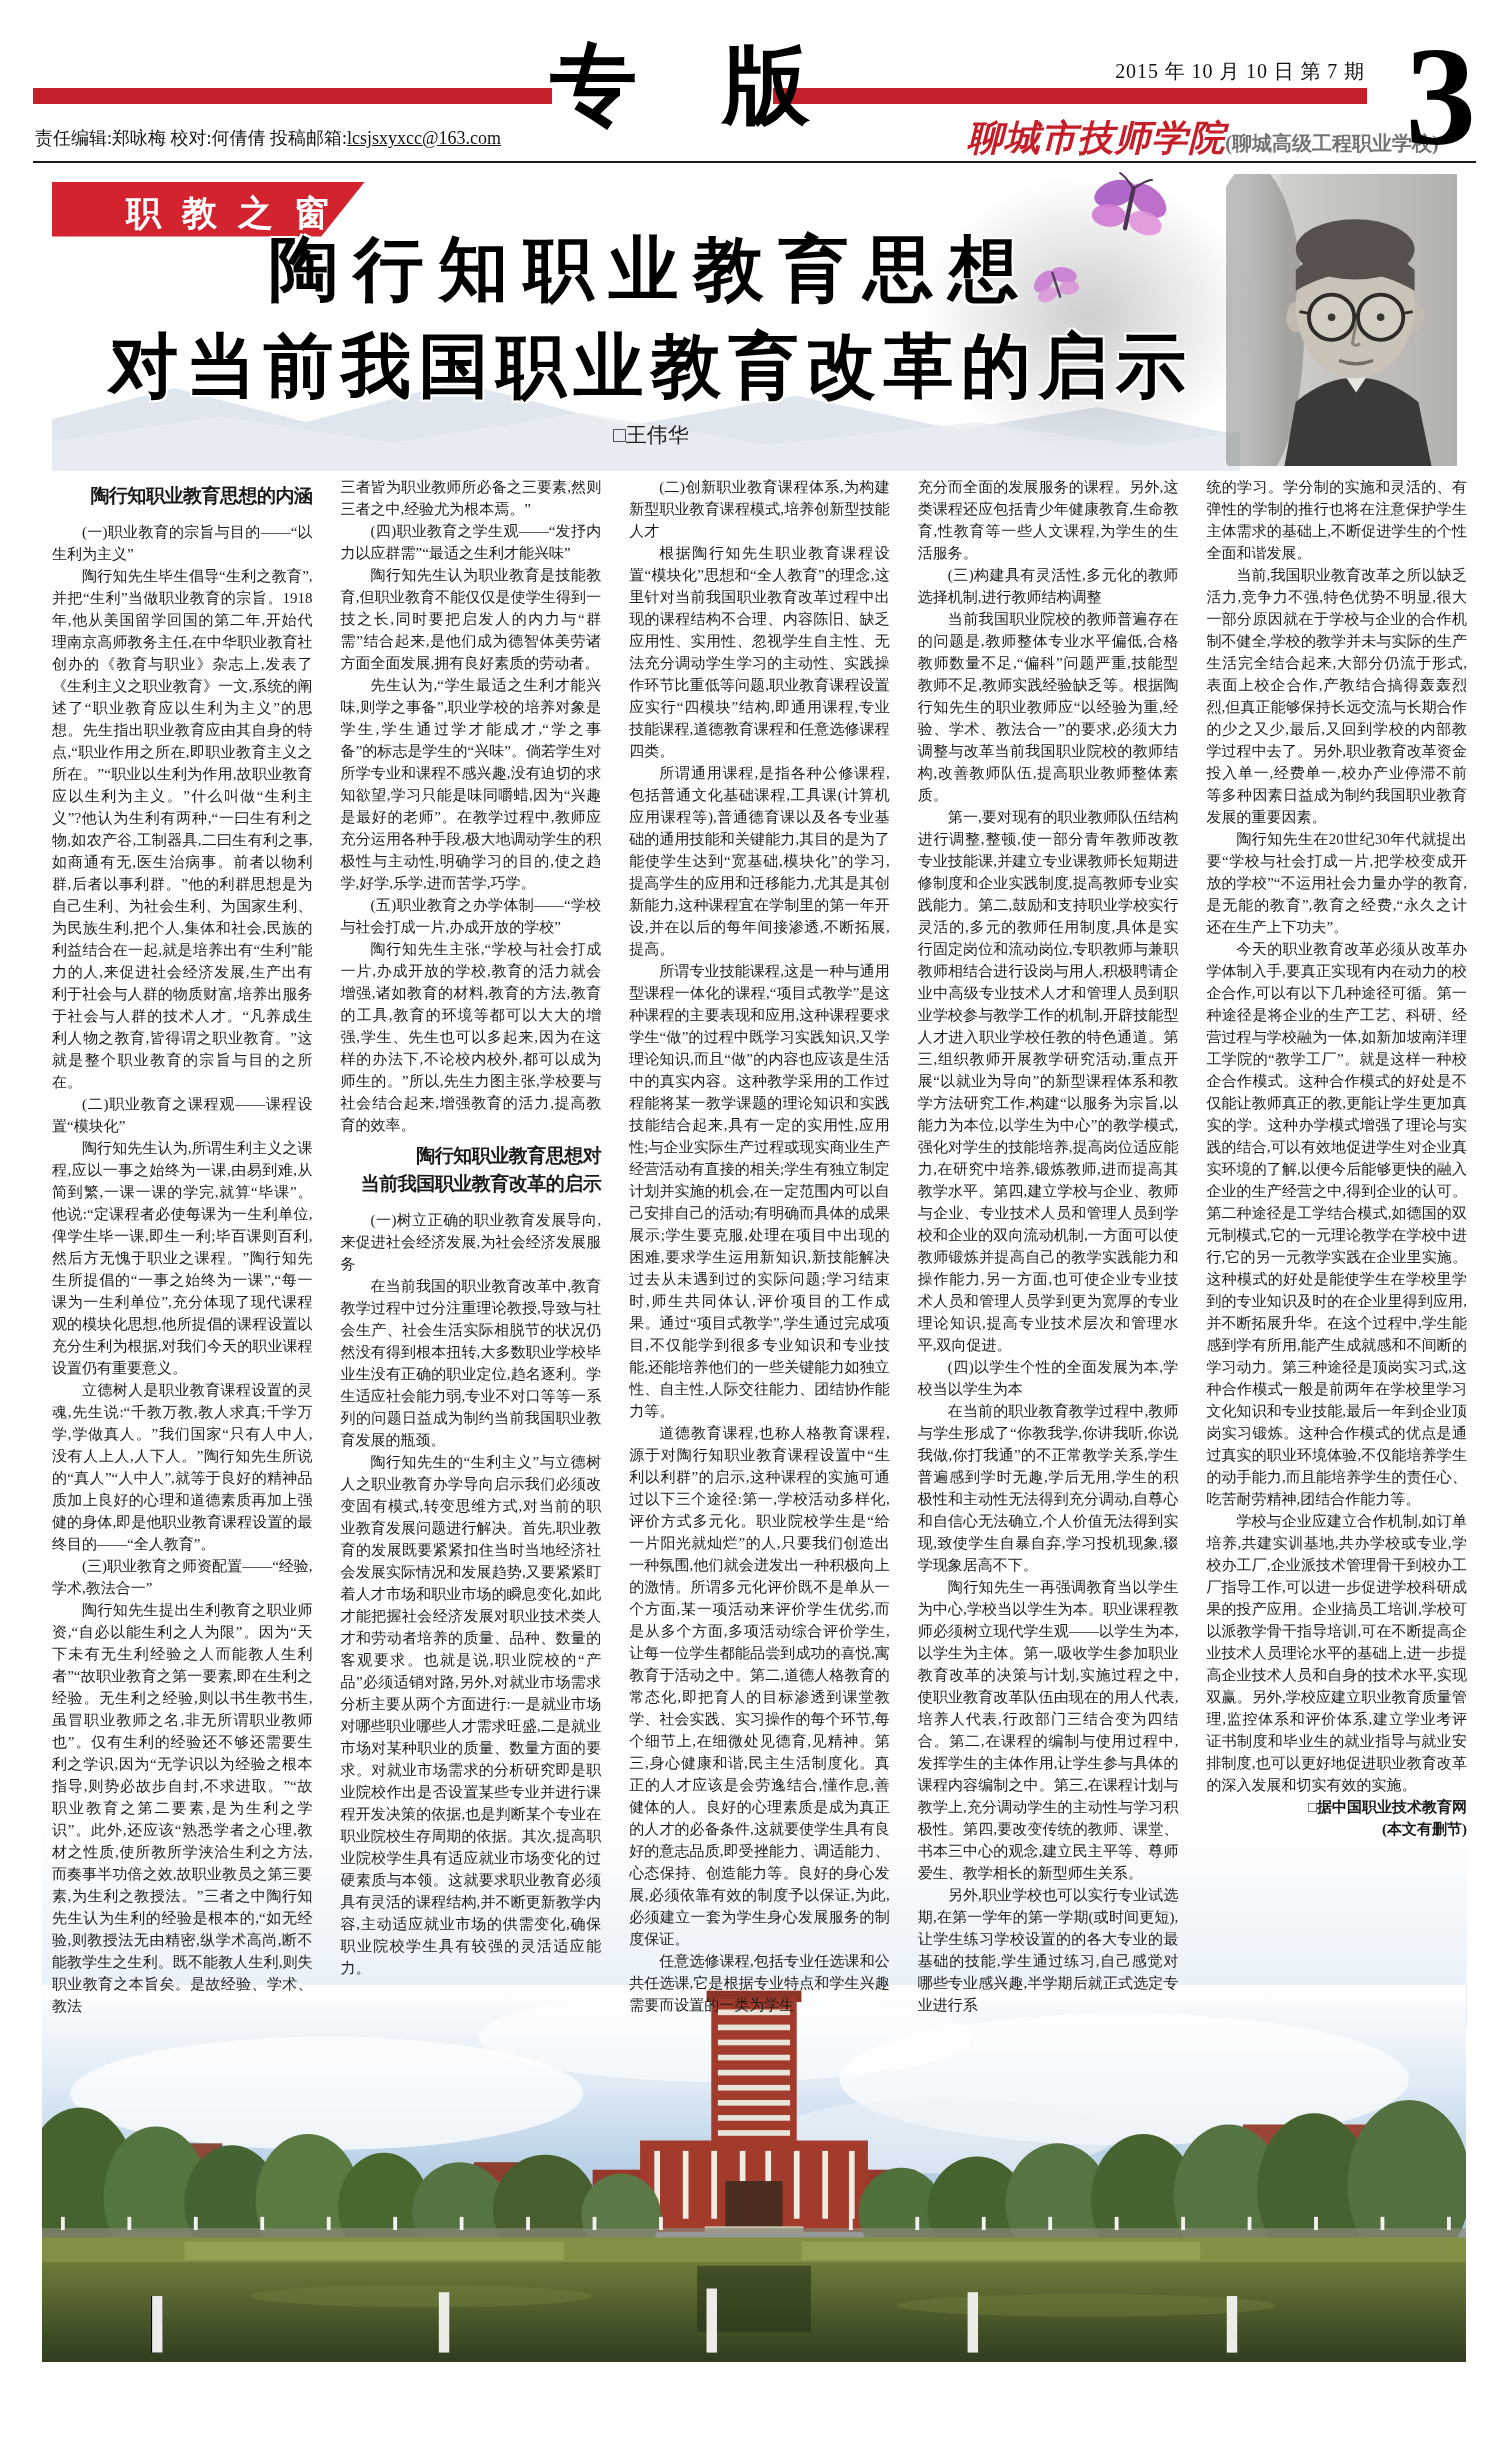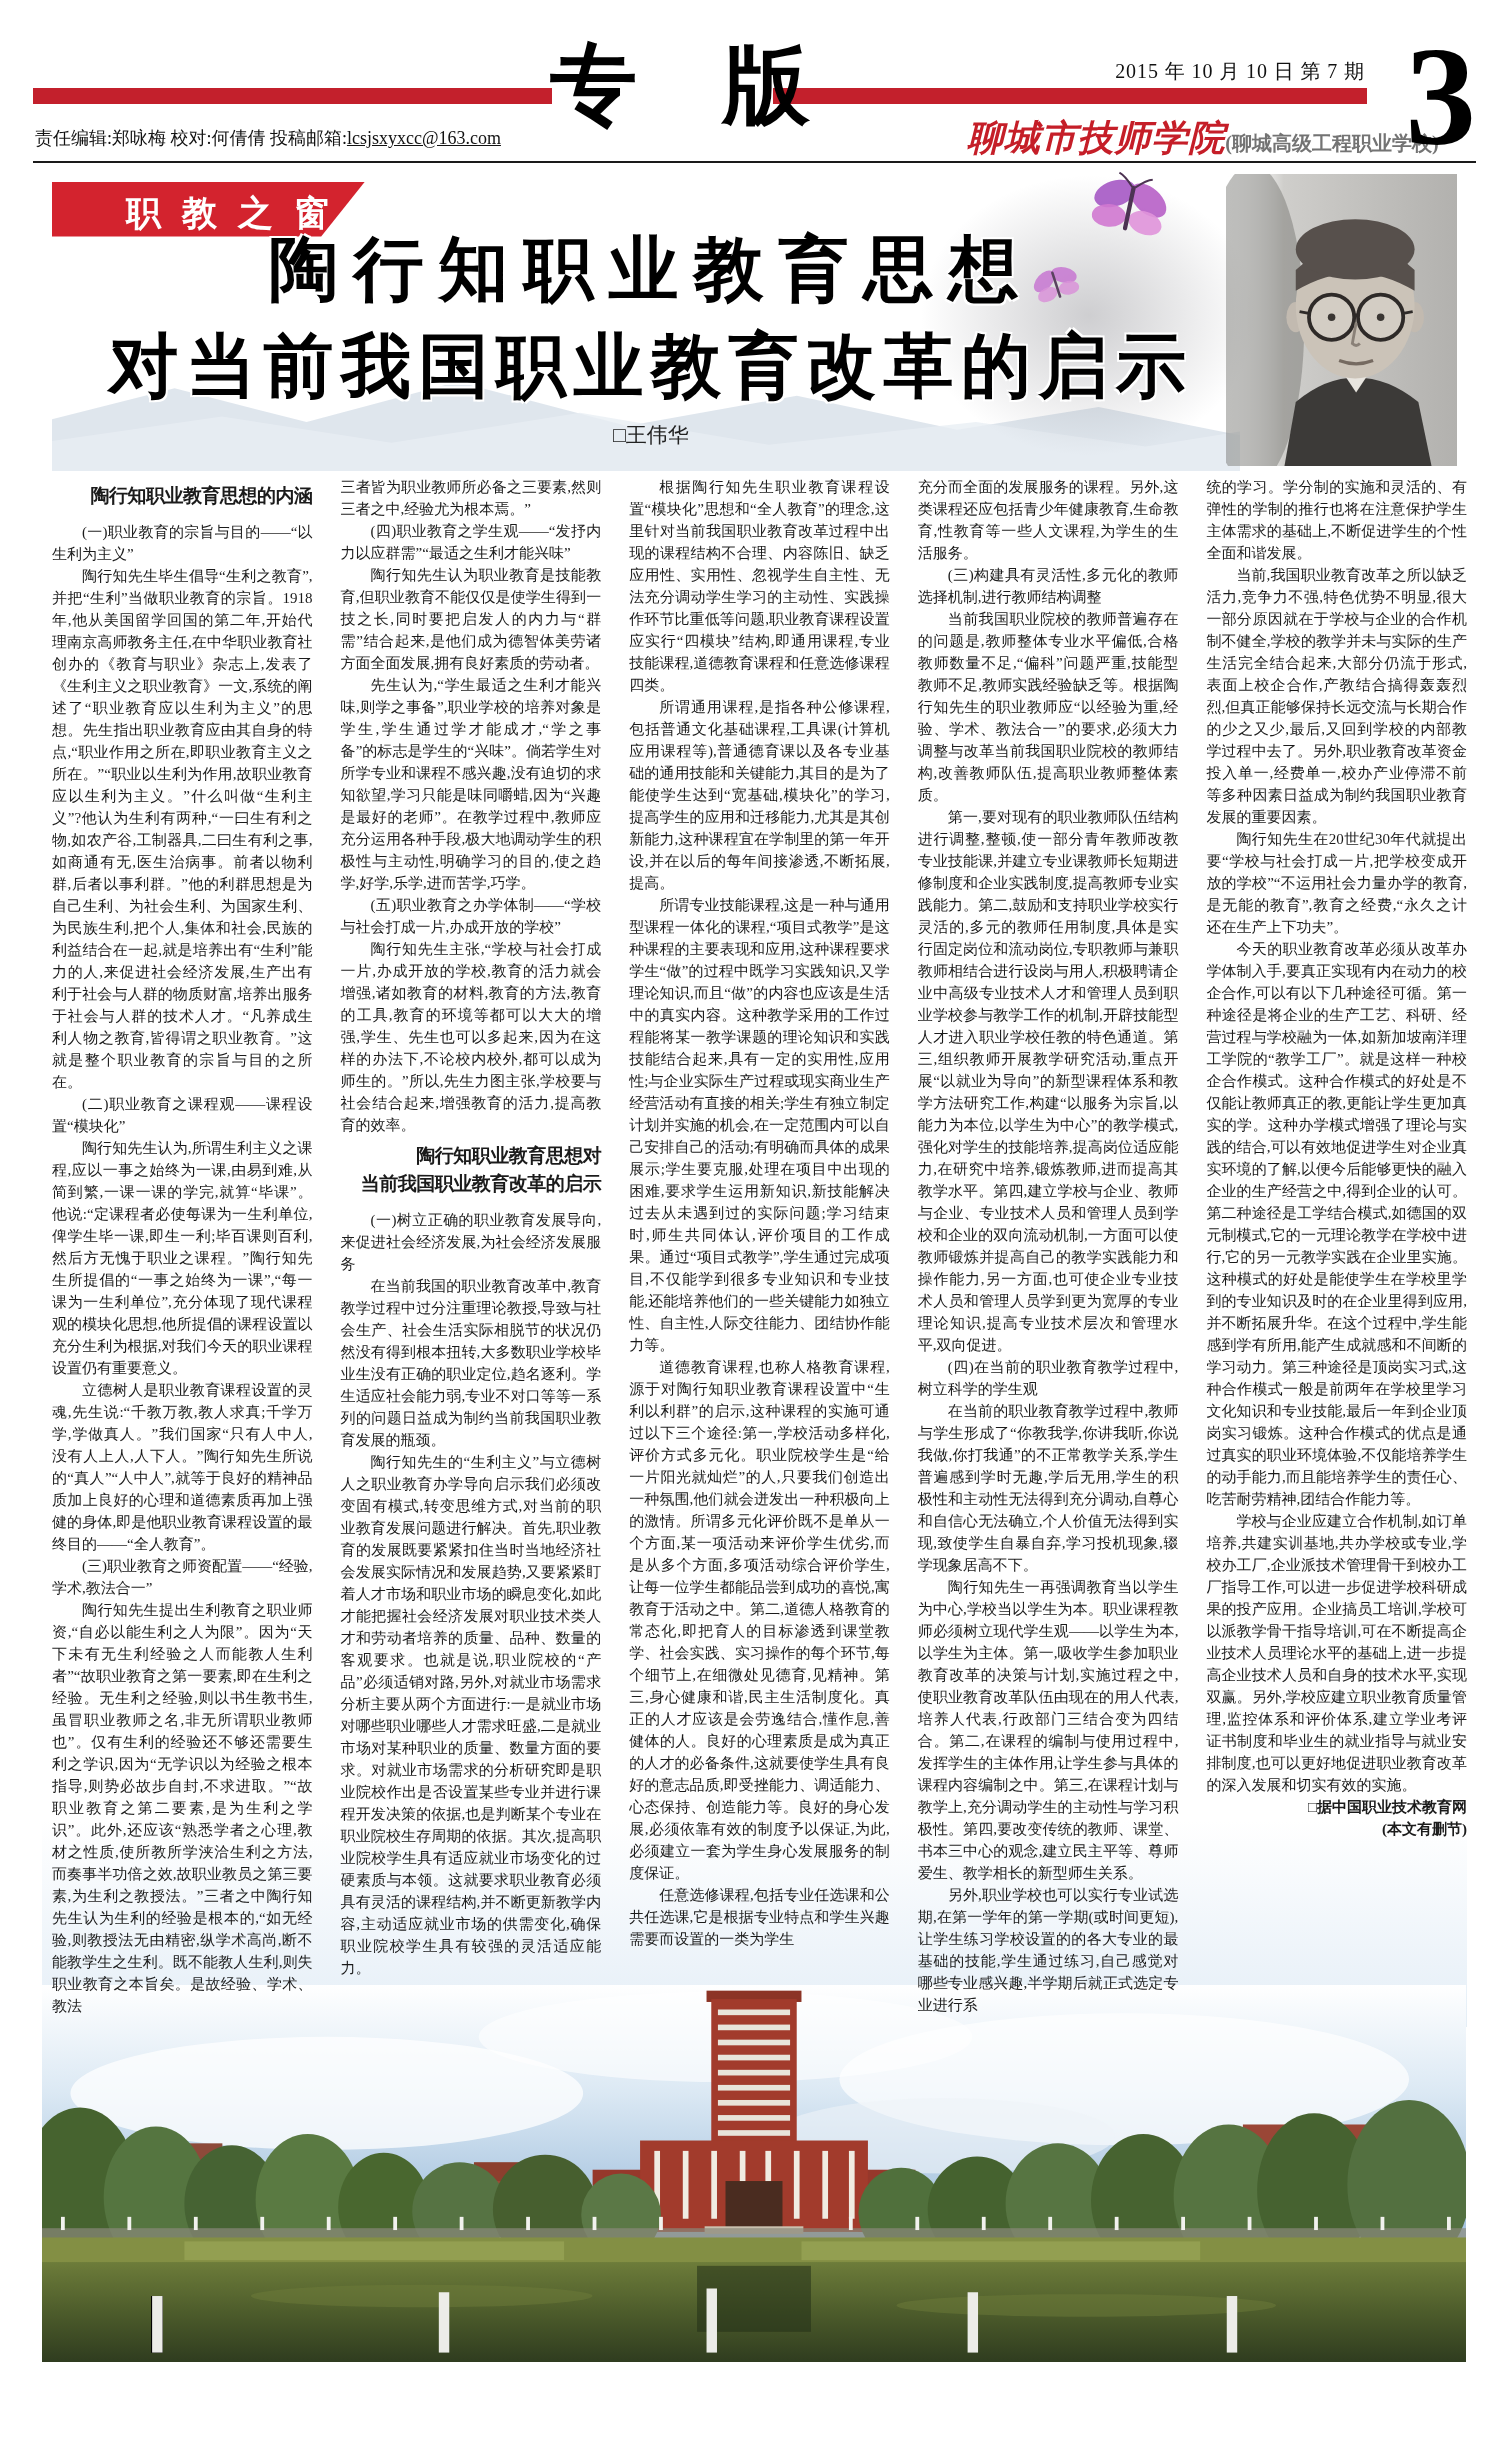--- a/index.html
+++ b/index.html
@@ -147,32 +147,33 @@
         <div class="blk p">先生认为,“学生最适之生利才能兴味,则学之事备”,职业学校的培养对象是学生,学生通过学才能成才,“学之事备”的标志是学生的“兴味”。倘若学生对所学专业和课程不感兴趣,没有迫切的求知欲望,学习只能是味同嚼蜡,因为“兴趣是最好的老师”。在教学过程中,教师应充分运用各种手段,极大地调动学生的积极性与主动性,明确学习的目的,使之趋学,好学,乐学,进而苦学,巧学。</div>
         <div class="blk p">(五)职业教育之办学体制——“学校与社会打成一片,办成开放的学校”</div>
         <div class="blk p">陶行知先生主张,“学校与社会打成一片,办成开放的学校,教育的活力就会增强,诸如教育的材料,教育的方法,教育的工具,教育的环境等都可以大大的增强,学生、先生也可以多起来,因为在这样的办法下,不论校内校外,都可以成为师生的。”所以,先生力图主张,学校要与社会结合起来,增强教育的活力,提高教育的效率。</div>
         <div class="blk h">陶行知职业教育思想对
 当前我国职业教育改革的启示</div>
         <div class="blk p">(一)树立正确的职业教育发展导向,来促进社会经济发展,为社会经济发展服务</div>
         <div class="blk p">在当前我国的职业教育改革中,教育教学过程中过分注重理论教授,导致与社会生产、社会生活实际相脱节的状况仍然没有得到根本扭转,大多数职业学校毕业生没有正确的职业定位,趋名逐利。学生适应社会能力弱,专业不对口等等一系列的问题日益成为制约当前我国职业教育发展的瓶颈。</div>
         <div class="blk p">陶行知先生的“生利主义”与立德树人之职业教育办学导向启示我们必须改变固有模式,转变思维方式,对当前的职业教育发展问题进行解决。首先,职业教育的发展既要紧紧扣住当时当地经济社会发展实际情况和发展趋势,又要紧紧盯着人才市场和职业市场的瞬息变化,如此才能把握社会经济发展对职业技术类人才和劳动者培养的质量、品种、数量的客观要求。也就是说,职业院校的“产品”必须适销对路,另外,对就业市场需求分析主要从两个方面进行:一是就业市场对哪些职业哪些人才需求旺盛,二是就业市场对某种职业的质量、数量方面的要求。对就业市场需求的分析研究即是职业院校作出是否设置某些专业并进行课程开发决策的依据,也是判断某个专业在职业院校生存周期的依据。其次,提高职业院校学生具有适应就业市场变化的过硬素质与本领。这就要求职业教育必须具有灵活的课程结构,并不断更新教学内容,主动适应就业市场的供需变化,确保职业院校学生具有较强的灵活适应能力。</div>
       </div>
     <div class="col">
+        <div class="blk p">(二)创新职业教育课程体系,为构建新型职业教育课程模式,培养创新型技能人才</div>
         <div class="blk p">根据陶行知先生职业教育课程设置“模块化”思想和“全人教育”的理念,这里针对当前我国职业教育改革过程中出现的课程结构不合理、内容陈旧、缺乏应用性、实用性、忽视学生自主性、无法充分调动学生学习的主动性、实践操作环节比重低等问题,职业教育课程设置应实行“四模块”结构,即通用课程,专业技能课程,道德教育课程和任意选修课程四类。</div>
         <div class="blk p">所谓通用课程,是指各种公修课程,包括普通文化基础课程,工具课(计算机应用课程等),普通德育课以及各专业基础的通用技能和关键能力,其目的是为了能使学生达到“宽基础,模块化”的学习,提高学生的应用和迁移能力,尤其是其创新能力,这种课程宜在学制里的第一年开设,并在以后的每年间接渗透,不断拓展,提高。</div>
         <div class="blk p">所谓专业技能课程,这是一种与通用型课程一体化的课程,“项目式教学”是这种课程的主要表现和应用,这种课程要求学生“做”的过程中既学习实践知识,又学理论知识,而且“做”的内容也应该是生活中的真实内容。这种教学采用的工作过程能将某一教学课题的理论知识和实践技能结合起来,具有一定的实用性,应用性;与企业实际生产过程或现实商业生产经营活动有直接的相关;学生有独立制定计划并实施的机会,在一定范围内可以自己安排自己的活动;有明确而具体的成果展示;学生要克服,处理在项目中出现的困难,要求学生运用新知识,新技能解决过去从未遇到过的实际问题;学习结束时,师生共同体认,评价项目的工作成果。通过“项目式教学”,学生通过完成项目,不仅能学到很多专业知识和专业技能,还能培养他们的一些关键能力如独立性、自主性,人际交往能力、团结协作能力等。</div>
         <div class="blk p">道德教育课程,也称人格教育课程,源于对陶行知职业教育课程设置中“生利以利群”的启示,这种课程的实施可通过以下三个途径:第一,学校活动多样化,评价方式多元化。职业院校学生是“给一片阳光就灿烂”的人,只要我们创造出一种氛围,他们就会迸发出一种积极向上的激情。所谓多元化评价既不是单从一个方面,某一项活动来评价学生优劣,而是从多个方面,多项活动综合评价学生,让每一位学生都能品尝到成功的喜悦,寓教育于活动之中。第二,道德人格教育的常态化,即把育人的目标渗透到课堂教学、社会实践、实习操作的每个环节,每个细节上,在细微处见德育,见精神。第三,身心健康和谐,民主生活制度化。真正的人才应该是会劳逸结合,懂作息,善健体的人。良好的心理素质是成为真正的人才的必备条件,这就要使学生具有良好的意志品质,即受挫能力、调适能力、心态保持、创造能力等。良好的身心发展,必须依靠有效的制度予以保证,为此,必须建立一套为学生身心发展服务的制度保证。</div>
         <div class="blk p">任意选修课程,包括专业任选课和公共任选课,它是根据专业特点和学生兴趣需要而设置的一类为学生</div>
       </div>
     <div class="col">
         <div class="blk pc">充分而全面的发展服务的课程。另外,这类课程还应包括青少年健康教育,生命教育,性教育等一些人文课程,为学生的生活服务。</div>
         <div class="blk p">(三)构建具有灵活性,多元化的教师选择机制,进行教师结构调整</div>
         <div class="blk p">当前我国职业院校的教师普遍存在的问题是,教师整体专业水平偏低,合格教师数量不足,“偏科”问题严重,技能型教师不足,教师实践经验缺乏等。根据陶行知先生的职业教师应“以经验为重,经验、学术、教法合一”的要求,必须大力调整与改革当前我国职业院校的教师结构,改善教师队伍,提高职业教师整体素质。</div>
         <div class="blk p">第一,要对现有的职业教师队伍结构进行调整,整顿,使一部分青年教师改教专业技能课,并建立专业课教师长短期进修制度和企业实践制度,提高教师专业实践能力。第二,鼓励和支持职业学校实行灵活的,多元的教师任用制度,具体是实行固定岗位和流动岗位,专职教师与兼职教师相结合进行设岗与用人,积极聘请企业中高级专业技术人才和管理人员到职业学校参与教学工作的机制,开辟技能型人才进入职业学校任教的特色通道。第三,组织教师开展教学研究活动,重点开展“以就业为导向”的新型课程体系和教学方法研究工作,构建“以服务为宗旨,以能力为本位,以学生为中心”的教学模式,强化对学生的技能培养,提高岗位适应能力,在研究中培养,锻炼教师,进而提高其教学水平。第四,建立学校与企业、教师与企业、专业技术人员和管理人员到学校和企业的双向流动机制,一方面可以使教师锻炼并提高自己的教学实践能力和操作能力,另一方面,也可使企业专业技术人员和管理人员学到更为宽厚的专业理论知识,提高专业技术层次和管理水平,双向促进。</div>
-        <div class="blk p">(四)在当前的职业教育教学过程中,树立科学的学生观</div>
+        <div class="blk p">(四)以学生个性的全面发展为本,学校当以学生为本</div>
         <div class="blk p">在当前的职业教育教学过程中,教师与学生形成了“你教我学,你讲我听,你说我做,你打我通”的不正常教学关系,学生普遍感到学时无趣,学后无用,学生的积极性和主动性无法得到充分调动,自尊心和自信心无法确立,个人价值无法得到实现,致使学生自暴自弃,学习投机现象,辍学现象居高不下。</div>
         <div class="blk p">陶行知先生一再强调教育当以学生为中心,学校当以学生为本。职业课程教师必须树立现代学生观——以学生为本,以学生为主体。第一,吸收学生参加职业教育改革的决策与计划,实施过程之中,使职业教育改革队伍由现在的用人代表,培养人代表,行政部门三结合变为四结合。第二,在课程的编制与使用过程中,发挥学生的主体作用,让学生参与具体的课程内容编制之中。第三,在课程计划与教学上,充分调动学生的主动性与学习积极性。第四,要改变传统的教师、课堂、书本三中心的观念,建立民主平等、尊师爱生、教学相长的新型师生关系。</div>
         <div class="blk p">另外,职业学校也可以实行专业试选期,在第一学年的第一学期(或时间更短),让学生练习学校设置的的各大专业的最基础的技能,学生通过练习,自己感觉对哪些专业感兴趣,半学期后就正式选定专业进行系</div>
       </div>
     <div class="col">
         <div class="blk pc">统的学习。学分制的实施和灵活的、有弹性的学制的推行也将在注意保护学生主体需求的基础上,不断促进学生的个性全面和谐发展。</div>
         <div class="blk p">当前,我国职业教育改革之所以缺乏活力,竞争力不强,特色优势不明显,很大一部分原因就在于学校与企业的合作机制不健全,学校的教学并未与实际的生产生活完全结合起来,大部分仍流于形式,表面上校企合作,产教结合搞得轰轰烈烈,但真正能够保持长远交流与长期合作的少之又少,最后,又回到学校的内部教学过程中去了。另外,职业教育改革资金投入单一,经费单一,校办产业停滞不前等多种因素日益成为制约我国职业教育发展的重要因素。</div>
         <div class="blk p">陶行知先生在20世纪30年代就提出要“学校与社会打成一片,把学校变成开放的学校”“不运用社会力量办学的教育,是无能的教育”,教育之经费,“永久之计还在生产上下功夫”。</div>
         <div class="blk p">今天的职业教育改革必须从改革办学体制入手,要真正实现有内在动力的校企合作,可以有以下几种途径可循。第一种途径是将企业的生产工艺、科研、经营过程与学校融为一体,如新加坡南洋理工学院的“教学工厂”。就是这样一种校企合作模式。这种合作模式的好处是不仅能让教师真正的教,更能让学生更加真实的学。这种办学模式增强了理论与实践的结合,可以有效地促进学生对企业真实环境的了解,以便今后能够更快的融入企业的生产经营之中,得到企业的认可。第二种途径是工学结合模式,如德国的双元制模式,它的一元理论教学在学校中进行,它的另一元教学实践在企业里实施。这种模式的好处是能使学生在学校里学到的专业知识及时的在企业里得到应用,并不断拓展升华。在这个过程中,学生能感到学有所用,能产生成就感和不间断的学习动力。第三种途径是顶岗实习式,这种合作模式一般是前两年在学校里学习文化知识和专业技能,最后一年到企业顶岗实习锻炼。这种合作模式的优点是通过真实的职业环境体验,不仅能培养学生的动手能力,而且能培养学生的责任心、吃苦耐劳精神,团结合作能力等。</div>
         <div class="blk p">学校与企业应建立合作机制,如订单培养,共建实训基地,共办学校或专业,学校办工厂,企业派技术管理骨干到校办工厂指导工作,可以进一步促进学校科研成果的投产应用。企业搞员工培训,学校可以派教学骨干指导培训,可在不断提高企业技术人员理论水平的基础上,进一步提高企业技术人员和自身的技术水平,实现双赢。另外,学校应建立职业教育质量管理,监控体系和评价体系,建立学业考评证书制度和毕业生的就业指导与就业安排制度,也可以更好地促进职业教育改革的深入发展和切实有效的实施。</div>

